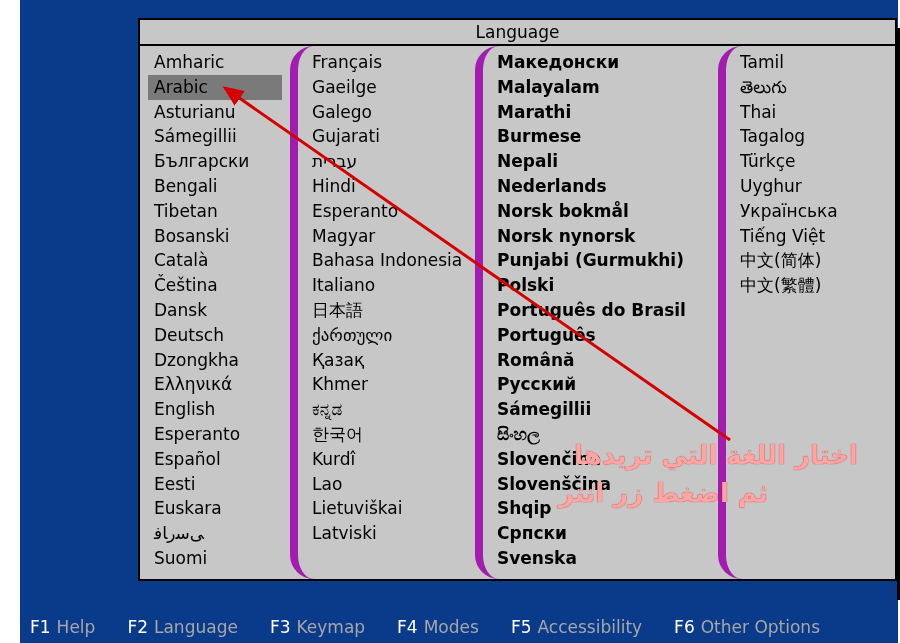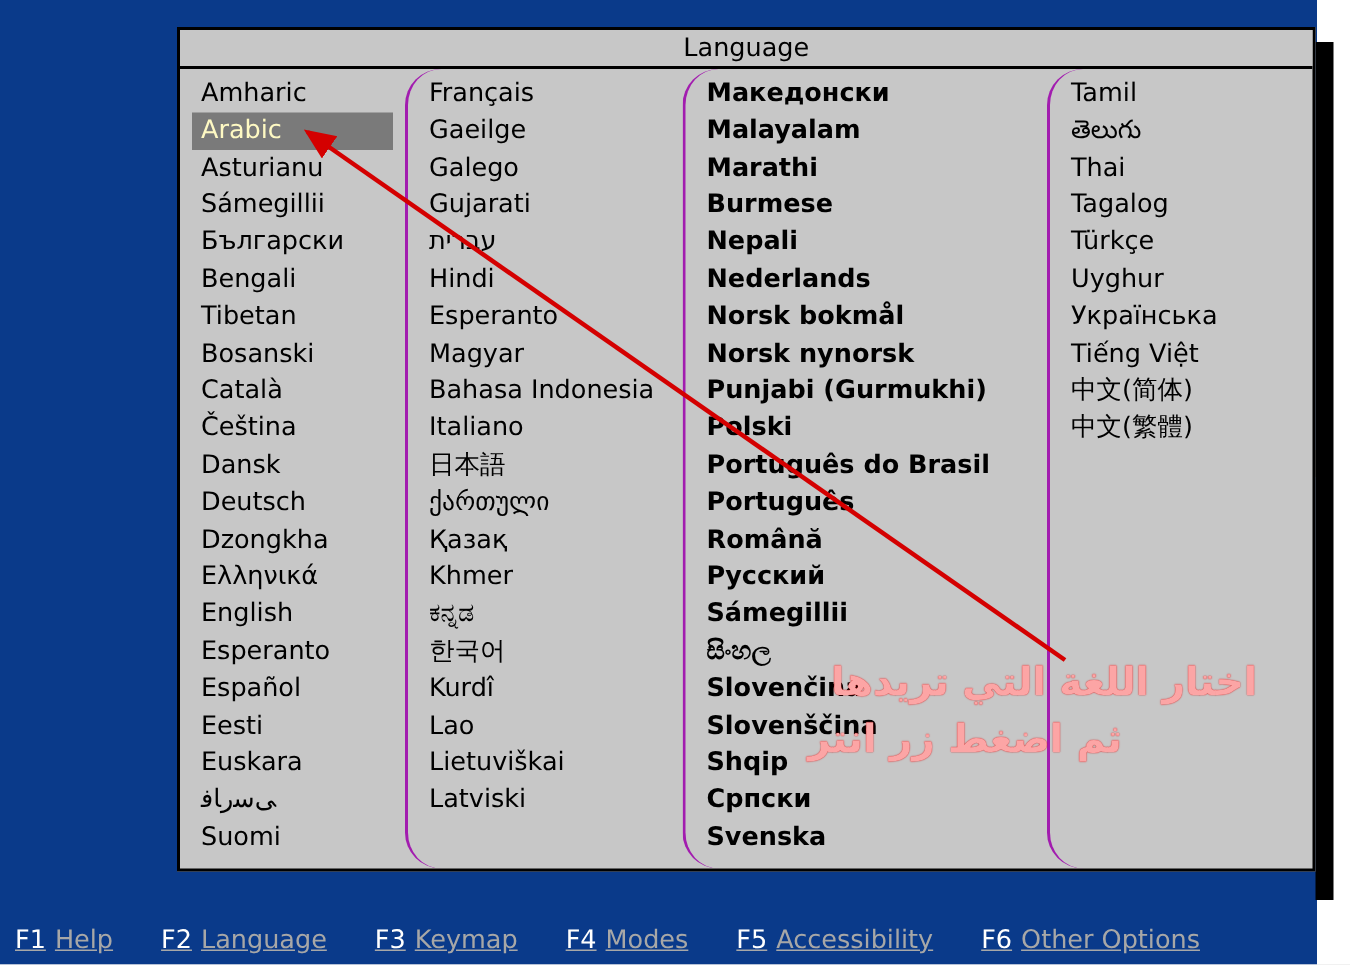--- a/index.html
+++ b/index.html
@@ -9,20 +9,21 @@
     height: 643px;
     overflow: hidden;
     background: #fff;
     font-family: "DejaVu Sans", "Liberation Sans", Arial, sans-serif;
   }
   .screen {
     position: relative;
     width: 878px;
     height: 643px;
     background: #0a3a8a;
+    margin-left: 20px;
   }
   .dialog {
     position: absolute;
     left: 118px;
     top: 18px;
     width: 759px;
     border: 2px solid #000;
     background: #c7c7c7;
     box-sizing: border-box;
   }
@@ -39,60 +40,59 @@
     align-items: stretch;
   }
   .col {
     display: flex;
     flex-direction: column;
     padding: 4px 8px 8px 8px;
     box-sizing: border-box;
     border-radius: 24px;
   }
   .col + .col {
-    border-left: 2px solid #a21caf;
+    border-left: 8px solid #a21caf;
   }
   .c1 { width: 150px; }
   .c2 { width: 185px; }
   .c3 { width: 243px; font-weight: bold; }
   .c4 { width: 175px; }
   .item {
     font-size: 17px;
     line-height: 24.8px;
     height: 24.8px;
     color: #000;
     padding: 0 6px;
     white-space: nowrap;
     overflow: hidden;
     text-overflow: clip;
     cursor: pointer;
   }
   .item.selected {
     background: #7a7a7a;
-    color: #fef9c3;
+    color: #000000;
   }
   .shadow {
     position: absolute;
     background: #000;
     z-index: 0;
   }
   .footer {
     position: absolute;
     left: 0;
     right: 0;
     bottom: 6px;
     display: flex;
     padding: 0 10px;
     font-size: 17px;
     color: #a7a7a7;
   }
   .footer .grp {
     margin-right: 32px;
     white-space: nowrap;
-    text-decoration: underline;
   }
   .footer .fk {
     color: #ffffff;
     margin-right: 6px;
   }
   .annot {
     position: absolute;
     right: 40px;
     color: #fca5a5;
     font-weight: bold;

